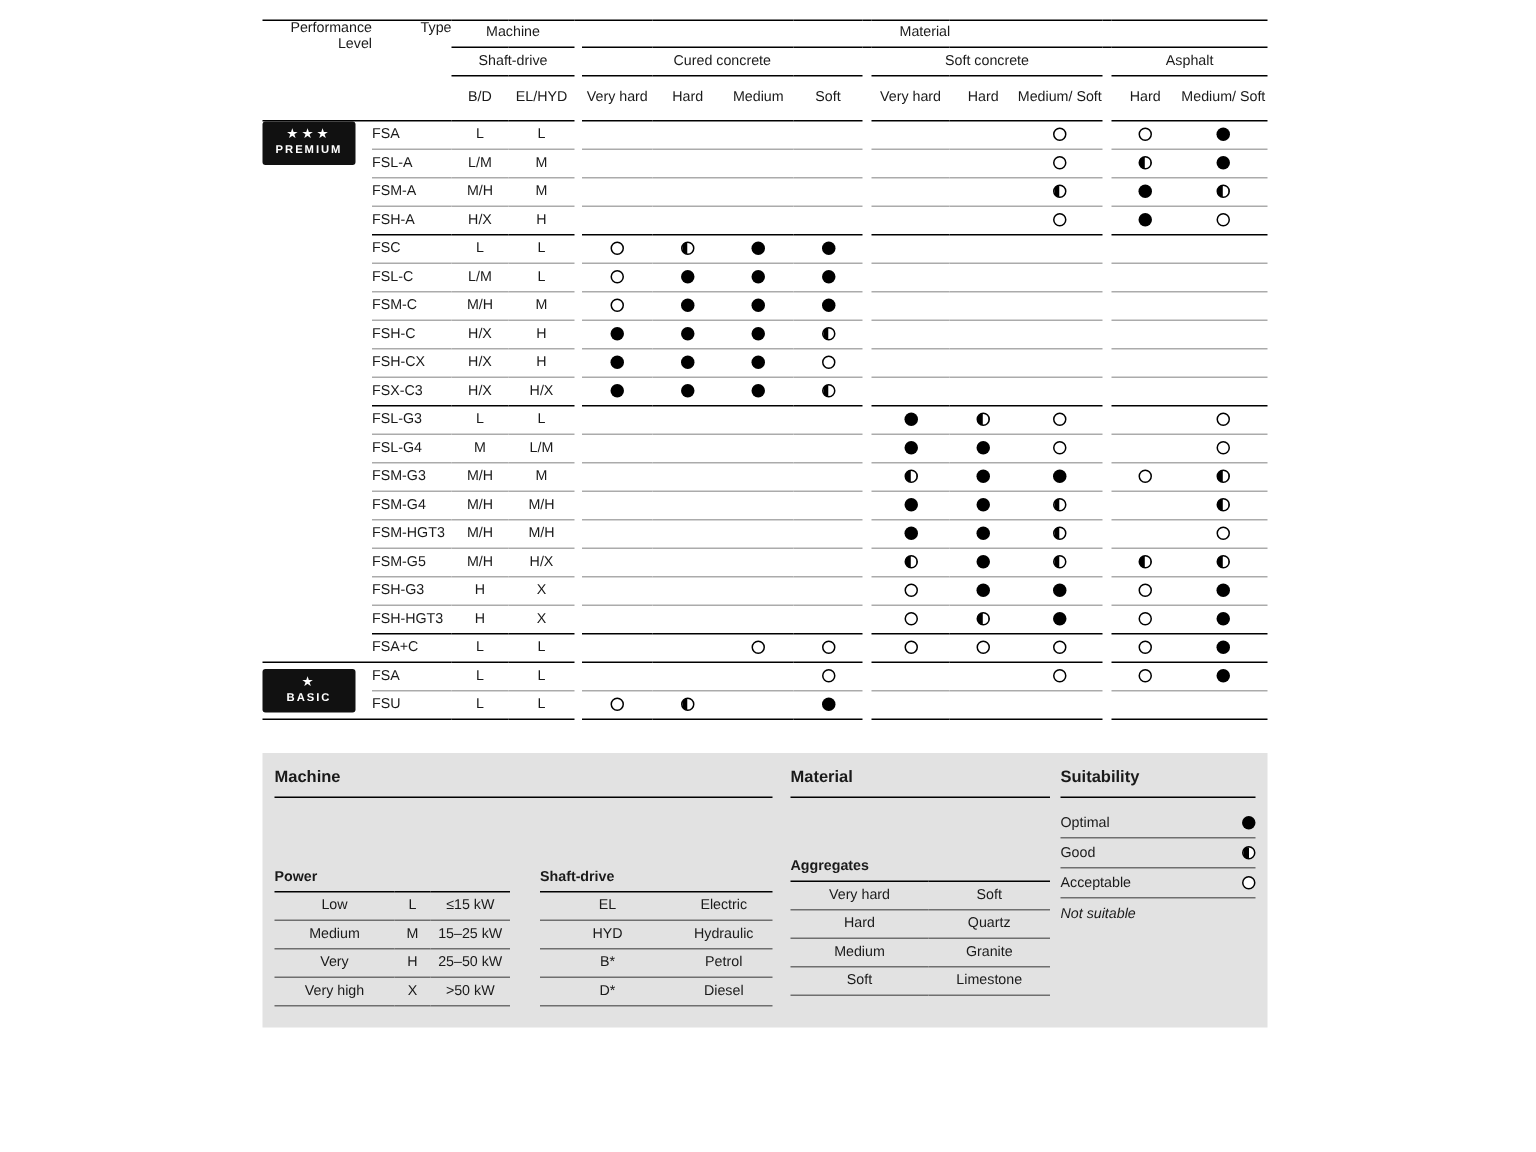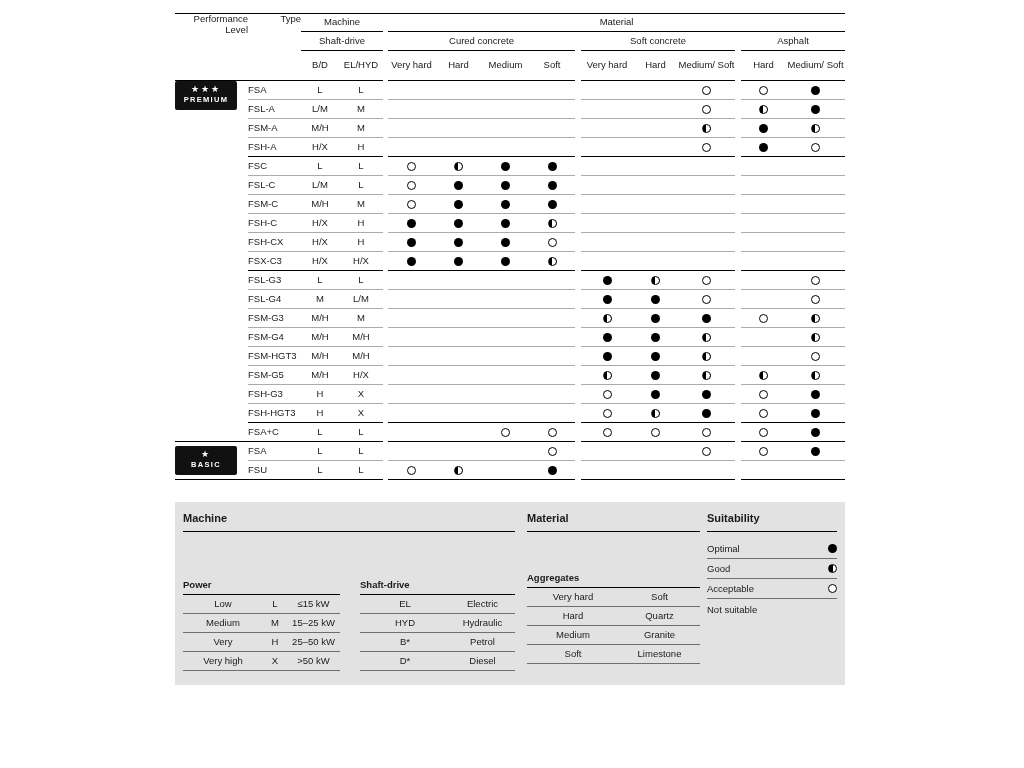--- a/index.html
+++ b/index.html
@@ -46,21 +46,21 @@
   table.ltable{border-collapse:collapse;font-size:9.5px;margin-top:36px;}
   table.ltable th{font-size:9.5px;font-weight:bold;text-align:left;border-bottom:1px solid #000;height:19px;vertical-align:middle;}
   table.ltable td{border-bottom:1px solid #6f6f6f;height:19px;vertical-align:middle;text-align:center;}
   table.power{width:157px;margin-right:20px;}
   td.pc0{width:80px;} td.pc1{width:24px;} td.pc2{width:53px;}
   table.shaft{width:155px;}
   td.sc0{width:90px;} td.sc1{width:65px;}
   table.agg{width:173px;}
   td.ac0{width:92px;} td.ac1{width:81px;}
   .suit-row{display:flex;justify-content:space-between;align-items:center;height:20px;border-bottom:1px solid #6f6f6f;font-size:9.5px;text-align:center;}
-  .suit-row:last-child{border-bottom:none;}
+  .suit-row:last-child{border-bottom:none;font-style:italic;}
   .sym-placeholder{width:9px;height:9px;display:inline-block;}
 
   .footnote{margin-top:26px;font-size:9.5px;font-style:italic;}
 </style>
 </head>
 <body>
 
 <div class="content">
 
   <table class="main">

